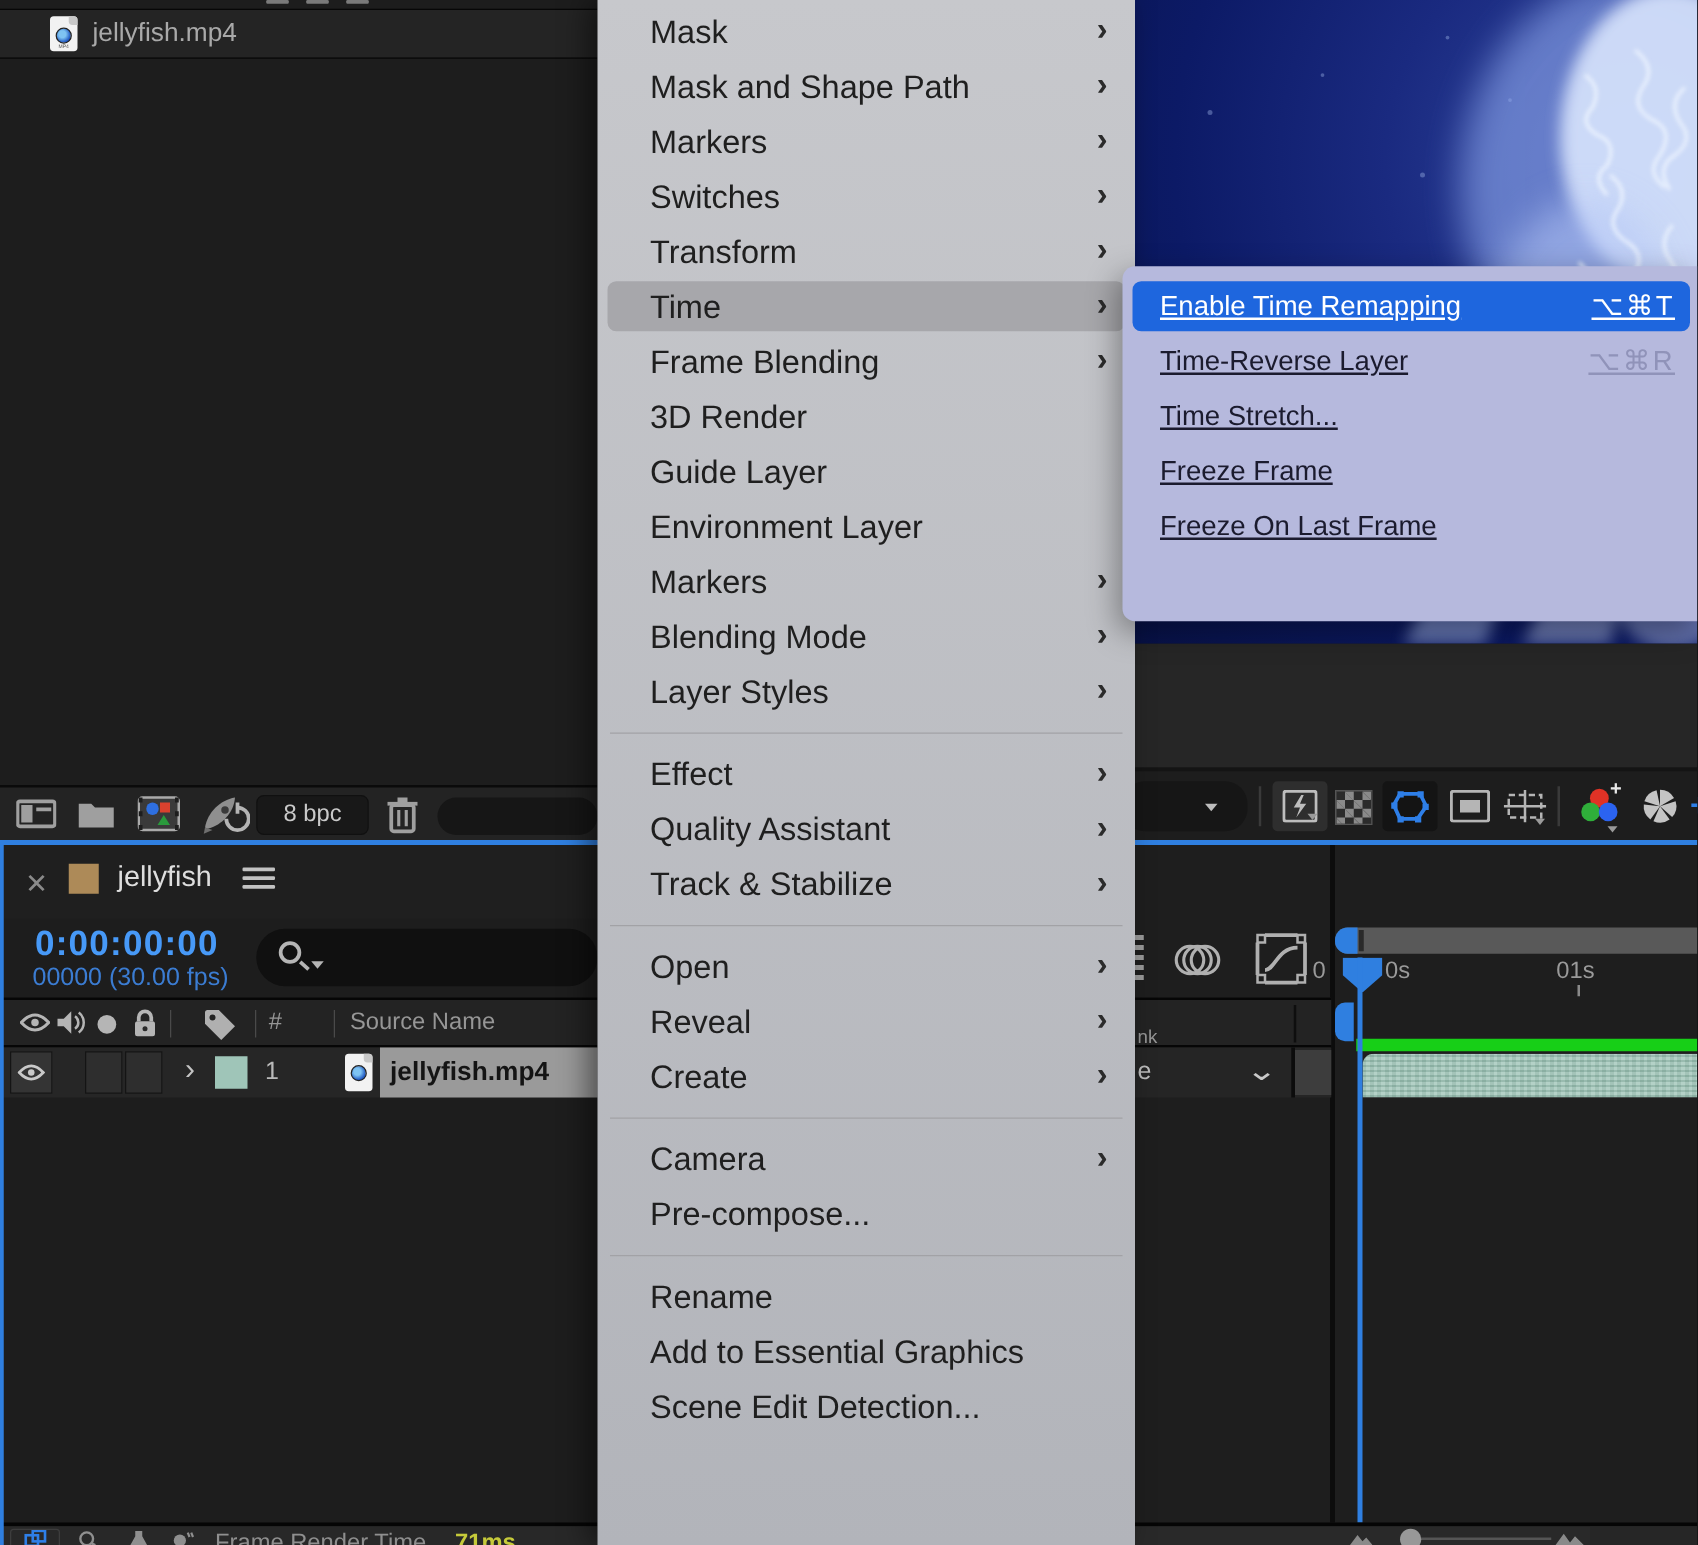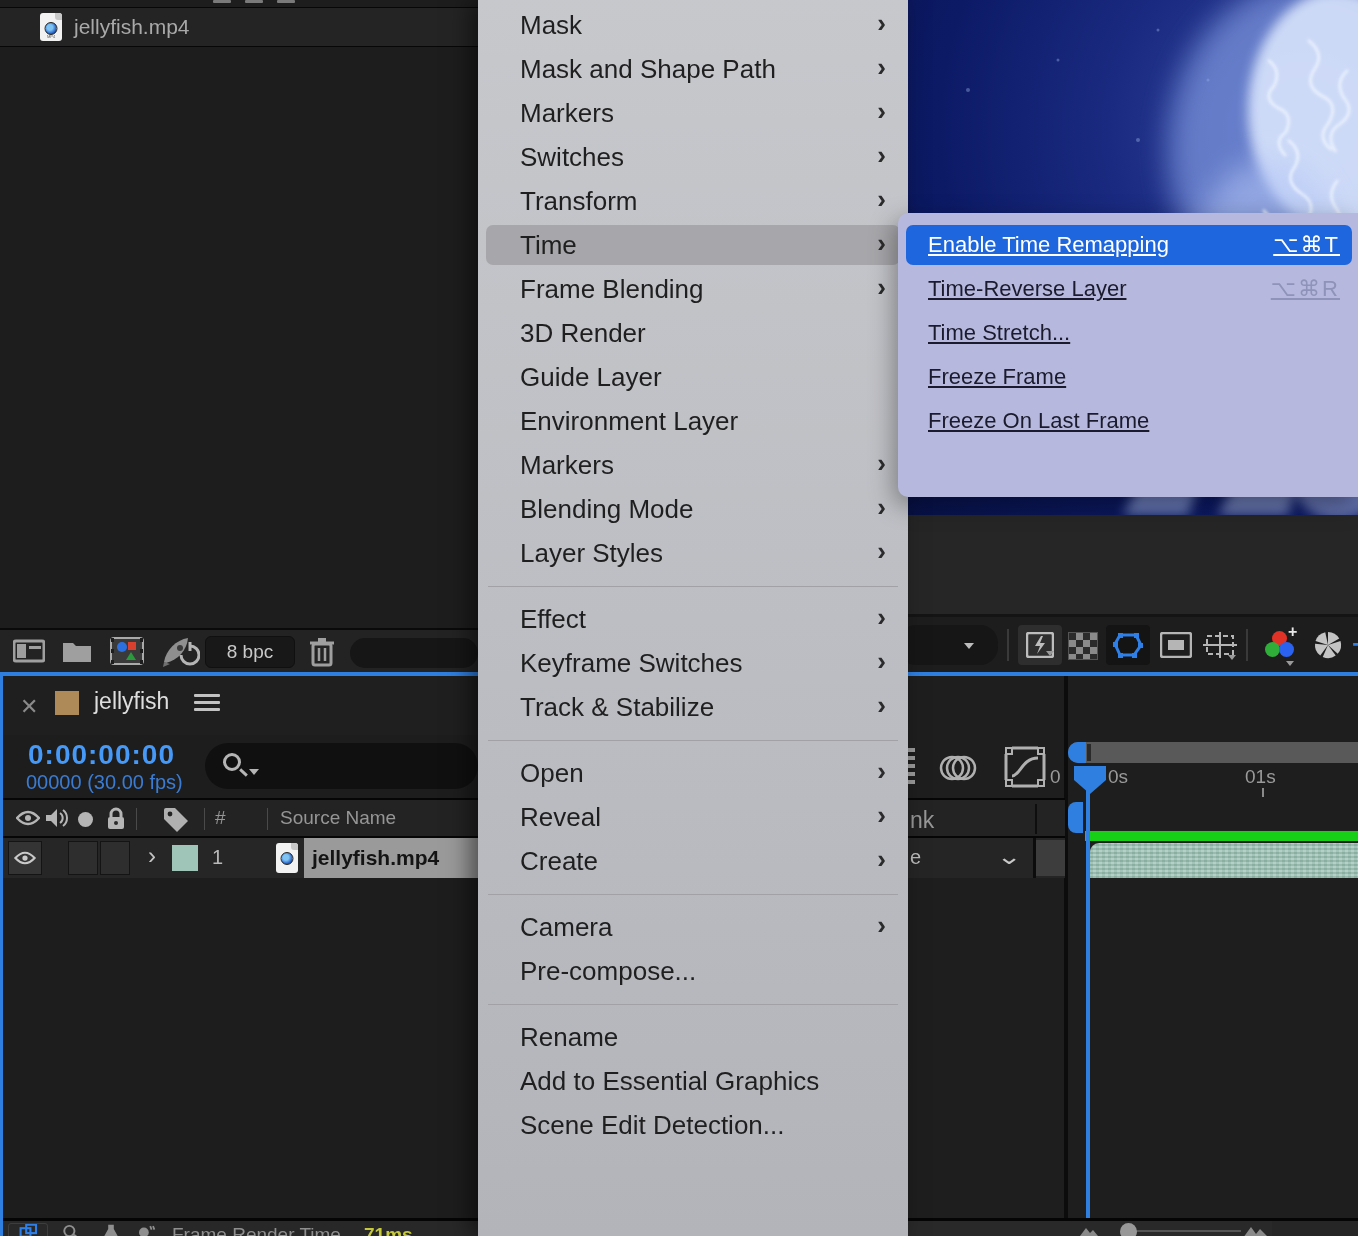--- a/index.html
+++ b/index.html
@@ -81,21 +81,21 @@
   #tl-left-footer-div { left:0; top:542px; width:478px; height:3px; background:#050505; }
   #tl-left-footer { left:0; top:545px; width:478px; height:15px; background:#282828; overflow:hidden; }
   #flowchart-box { position:absolute; left:8px; top:2px; width:40px; height:20px; border:1px solid #3d3d3d; border-radius:3px; }
   #frt-label { position:absolute; left:172px; top:3px; font-size:19px; color:#8f8f8f; }
   #frt-value { position:absolute; left:364px; top:3px; font-size:19px; font-weight:bold; color:#c6ca3a; }
 
   
   #tl-right { left:908px; top:676px; width:450px; height:560px; background:#1e1e1e; }
   #tlr-vdiv { position:absolute; left:156px; top:0; width:4px; height:542px; background:#0c0c0c; }
   #tlr-header { position:absolute; left:0; top:122px; width:157px; height:40px; background:#232323; border-top:2px solid #060606; border-bottom:2px solid #060606; }
-  #tlr-nk { position:absolute; left:2px; top:7px; font-size:23px; color:#969696; }
+  #tlr-nk { position:absolute; left:2px; top:21px; font-size:15px; color:#969696; }
   #tlr-hdr-sep { position:absolute; left:127px; top:4px; width:2px; height:30px; background:#0e0e0e; }
   #tlr-layer-cells { position:absolute; left:0; top:162px; width:157px; height:40px; background:#252525; }
   #tlr-mode-frag { position:absolute; left:2px; top:8px; font-size:20px; color:#bbbbbb; }
   #tlr-dd-chev { position:absolute; left:92px; top:6px; font-size:22px; color:#c9c9c9; transform:scaleX(1.4); }
   #tlr-cell-div { position:absolute; left:125px; top:0; width:3px; height:40px; background:#0c0c0c; }
   #tlr-light-cell { position:absolute; left:128px; top:2px; width:29px; height:36px; background:#3d3d3d; }
 
   #workarea-bar { position:absolute; left:160px; top:66px; width:290px; height:21px; background:#595959; border-radius:10px 0 0 10px; }
   #wa-handle { position:absolute; left:0; top:0; width:18px; height:21px; background:#2f7fe0; border-radius:10px 0 0 10px; }
   #wa-slit { position:absolute; left:19px; top:2px; width:4px; height:17px; background:#2a2a2a; }
@@ -543,21 +543,21 @@
       <div class="mi">
         <span class="mi-label">Layer Styles</span>
         <span class="chev">›</span>
       </div>
       <div class="msep"></div>
       <div class="mi">
         <span class="mi-label">Effect</span>
         <span class="chev">›</span>
       </div>
       <div class="mi">
-        <span class="mi-label">Keyframe Switches</span>
+        <span class="mi-label">Quality Assistant</span>
         <span class="chev">›</span>
       </div>
       <div class="mi">
         <span class="mi-label">Track &amp; Stabilize</span>
         <span class="chev">›</span>
       </div>
       <div class="msep"></div>
       <div class="mi">
         <span class="mi-label">Open</span>
         <span class="chev">›</span>

